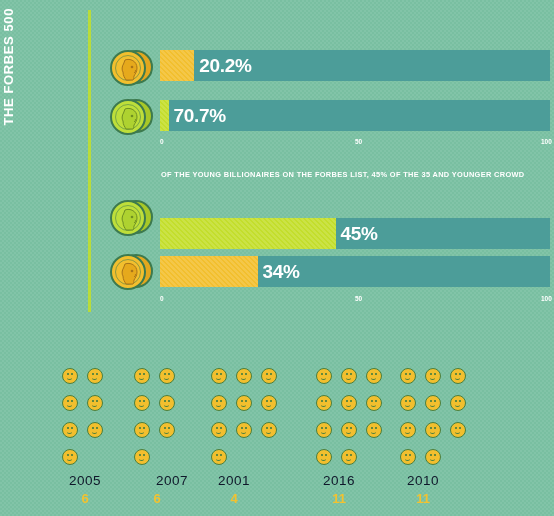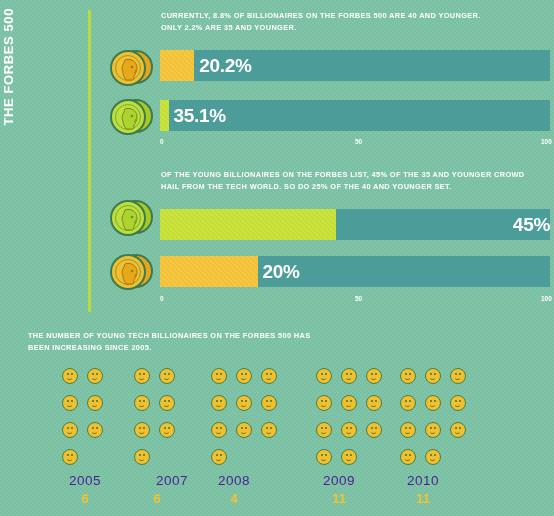--- a/index.html
+++ b/index.html
@@ -167,21 +167,21 @@
   }
   .mini-mouth {
     position: absolute;
     width: 5px; height: 2.5px;
     border-bottom: 1.2px solid #4a7f3f;
     border-radius: 0 0 5px 5px;
     left: 2px; top: 5px;
   }
   .year-label {
     position: absolute;
-    color: #4c1d95;
+    color: #0f172a;
     font-size: 13.5px;
     font-weight: normal;
     letter-spacing: 0.5px;
     text-align: center;
     width: 60px;
   }
   .year-count {
     position: absolute;
     color: #f2c230;
     font-size: 13px;
@@ -198,24 +198,20 @@
 <div id="root">
 
   <div class="side-title">
     <div class="side-title-inner">
 
       <div>THE FORBES 500</div>
     </div>
   </div>
   <div class="vline"></div>
 
-  <div class="caption" style="left:161px; top:10px; width:385px;">
-    <div>CURRENTLY, 8.8% OF BILLIONAIRES ON THE FORBES 500 ARE 40 AND YOUNGER.</div>
-    <div>ONLY 2.2%  ARE 35 AND YOUNGER.</div>
-  </div>
 
   <div class="coin-pair" style="left:110px; top:48px;">
     <div class="coin-back" style="background:#e2a71e;"></div>
     <div class="coin-front" style="background:#f2bf2e;">
       <div class="coin-inner-ring"></div>
       <svg class="face" width="24" height="26" viewBox="0 0 24 26">
         <path d="M7 3 C12 1, 19 4, 19 11 C19 15, 17 17, 16 19 C15.5 21, 16 22, 15 23 L8 23 C7 21, 5 19, 5 15 C3.5 13, 4 9, 5.5 7 Z" fill="#e6a91c" stroke="#a8741a" stroke-width="1" stroke-linejoin="round"></path>
         <circle cx="14" cy="10" r="1.3" fill="#a8741a"></circle>
         <path d="M17 13 C18.5 14, 17.5 15.5, 16 15.5" fill="none" stroke="#a8741a" stroke-width="1"></path>
       </svg>
@@ -236,33 +232,32 @@
 
   <div class="chart" style="left:160px; top:50px; width:390px;">
 
     <div class="bar-row" style="top:0px;">
       <div class="bar-fill" id="bar1a" style="background: rgb(242, 191, 46); width: 34.32px;"></div>
       <div class="bar-value">20.2%</div>
     </div>
 
     <div class="bar-row" style="top:50px;">
       <div class="bar-fill" id="bar1b" style="background: rgb(195, 222, 43); width: 8.58px;"></div>
-      <div class="bar-value">35.1%</div>
+      <div class="bar-value">70.7%</div>
     </div>
 
     <div class="axis" style="top:88px;">
       <div class="axis-tick" style="left:0px;">0</div>
       <div class="axis-tick" style="left:195px;">50</div>
       <div class="axis-tick" style="left:381px;">100</div>
     </div>
   </div>
 
   <div class="caption" style="left:161px; top:169px; width:385px;">
     <div>OF THE YOUNG BILLIONAIRES ON THE FORBES LIST, 45% OF THE 35 AND YOUNGER CROWD</div>
-    <div>HAIL FROM THE TECH WORLD. SO DO 25% OF THE 40 AND YOUNGER SET.</div>
   </div>
 
   <div class="coin-pair" style="left:110px; top:198px;">
     <div class="coin-back" style="background:#a8c827;"></div>
     <div class="coin-front" style="background:#bede3a;">
       <div class="coin-inner-ring"></div>
       <svg class="face" width="24" height="26" viewBox="0 0 24 26">
         <path d="M7 3 C12 1, 19 4, 19 11 C19 15, 17 17, 16 19 C15.5 21, 16 22, 15 23 L8 23 C7 21, 5 19, 5 15 C3.5 13, 4 9, 5.5 7 Z" fill="#aed230" stroke="#6e8f23" stroke-width="1" stroke-linejoin="round"></path>
         <circle cx="14" cy="10" r="1.3" fill="#6e8f23"></circle>
         <path d="M17 13 C18.5 14, 17.5 15.5, 16 15.5" fill="none" stroke="#6e8f23" stroke-width="1"></path>
@@ -277,41 +272,37 @@
       <svg class="face" width="24" height="26" viewBox="0 0 24 26">
         <path d="M7 3 C12 1, 19 4, 19 11 C19 15, 17 17, 16 19 C15.5 21, 16 22, 15 23 L8 23 C7 21, 5 19, 5 15 C3.5 13, 4 9, 5.5 7 Z" fill="#e6a91c" stroke="#a8741a" stroke-width="1" stroke-linejoin="round"></path>
         <circle cx="14" cy="10" r="1.3" fill="#a8741a"></circle>
         <path d="M17 13 C18.5 14, 17.5 15.5, 16 15.5" fill="none" stroke="#a8741a" stroke-width="1"></path>
       </svg>
     </div>
   </div>
 
   <div class="chart" style="left:160px; top:202px; width:390px;">
 
-    <div class="bar-row" style="top:7px;justify-content:space-between;">
+    <div class="bar-row" style="top:16px;">
       <div class="bar-fill" id="bar2a" style="background: rgb(195, 222, 43); width: 175.5px;"></div>
       <div class="bar-value">45%</div>
     </div>
 
     <div class="bar-row" style="top:54px;">
       <div class="bar-fill" id="bar2b" style="background: rgb(242, 191, 46); width: 97.5px;"></div>
-      <div class="bar-value">20%</div>
+      <div class="bar-value">34%</div>
     </div>
 
     <div class="axis" style="top:93px;">
       <div class="axis-tick" style="left:0px;">0</div>
       <div class="axis-tick" style="left:195px;">50</div>
       <div class="axis-tick" style="left:381px;">100</div>
     </div>
   </div>
 
-  <div class="caption" style="left:28px; top:330px; width:400px;">
-    <div>THE NUMBER OF YOUNG TECH BILLIONAIRES ON THE FORBES 500 HAS</div>
-    <div>BEEN INCREASING SINCE 2005.</div>
-  </div>
 
   <div id="pictogram">
       <div class="group" style="left: 62px; top: 368px;">
         <div class="mini-coin" style="left: 0px; top: 0px;">
           <span>
             <i class="mini-eye" style="left:2px;top:2px;"></i>
             <i class="mini-eye" style="left:6px;top:2px;"></i>
             <i class="mini-mouth"></i>
           </span>
         </div>
@@ -478,21 +469,21 @@
           </span>
         </div>
         <div class="mini-coin" style="left: 0px; top: 81px;">
           <span>
             <i class="mini-eye" style="left:2px;top:2px;"></i>
             <i class="mini-eye" style="left:6px;top:2px;"></i>
             <i class="mini-mouth"></i>
           </span>
         </div>
       </div>
-      <div class="year-label" style="left: 204px; top: 473px;">2008</div>
+      <div class="year-label" style="left: 204px; top: 473px;">2001</div>
       <div class="year-count" style="left: 204px; top: 491px;">4</div>
       <div class="group" style="left: 316px; top: 368px;">
         <div class="mini-coin" style="left: 0px; top: 0px;">
           <span>
             <i class="mini-eye" style="left:2px;top:2px;"></i>
             <i class="mini-eye" style="left:6px;top:2px;"></i>
             <i class="mini-mouth"></i>
           </span>
         </div>
         <div class="mini-coin" style="left: 25px; top: 0px;">
@@ -559,21 +550,21 @@
           </span>
         </div>
         <div class="mini-coin" style="left: 25px; top: 81px;">
           <span>
             <i class="mini-eye" style="left:2px;top:2px;"></i>
             <i class="mini-eye" style="left:6px;top:2px;"></i>
             <i class="mini-mouth"></i>
           </span>
         </div>
       </div>
-      <div class="year-label" style="left: 309px; top: 473px;">2009</div>
+      <div class="year-label" style="left: 309px; top: 473px;">2016</div>
       <div class="year-count" style="left: 309px; top: 491px;">11</div>
       <div class="group" style="left: 400px; top: 368px;">
         <div class="mini-coin" style="left: 0px; top: 0px;">
           <span>
             <i class="mini-eye" style="left:2px;top:2px;"></i>
             <i class="mini-eye" style="left:6px;top:2px;"></i>
             <i class="mini-mouth"></i>
           </span>
         </div>
         <div class="mini-coin" style="left: 25px; top: 0px;">

